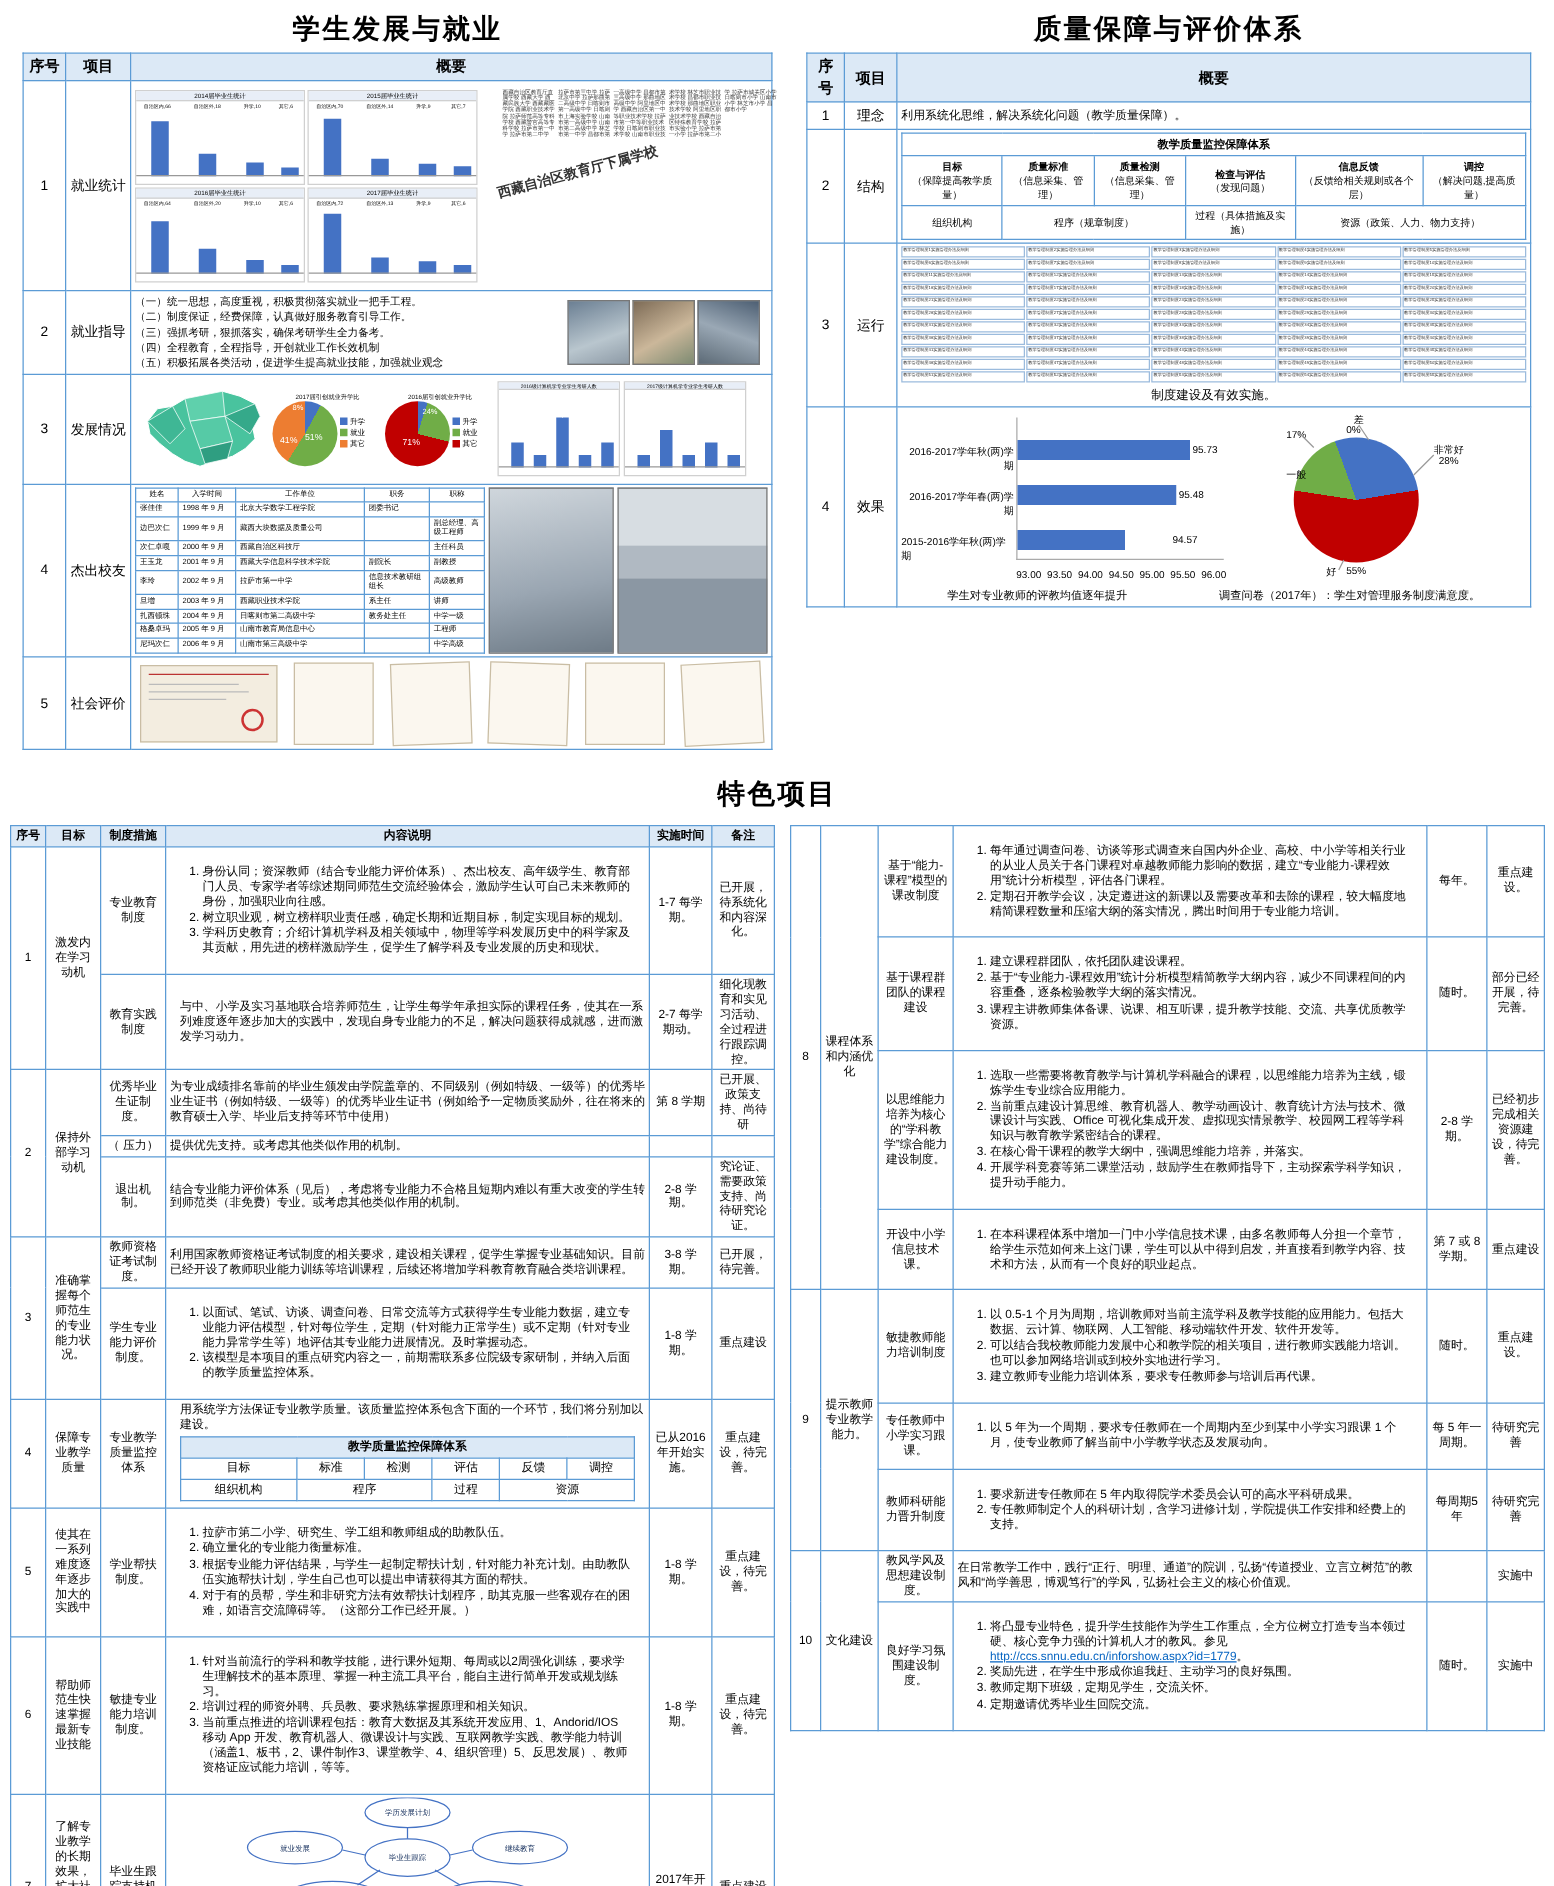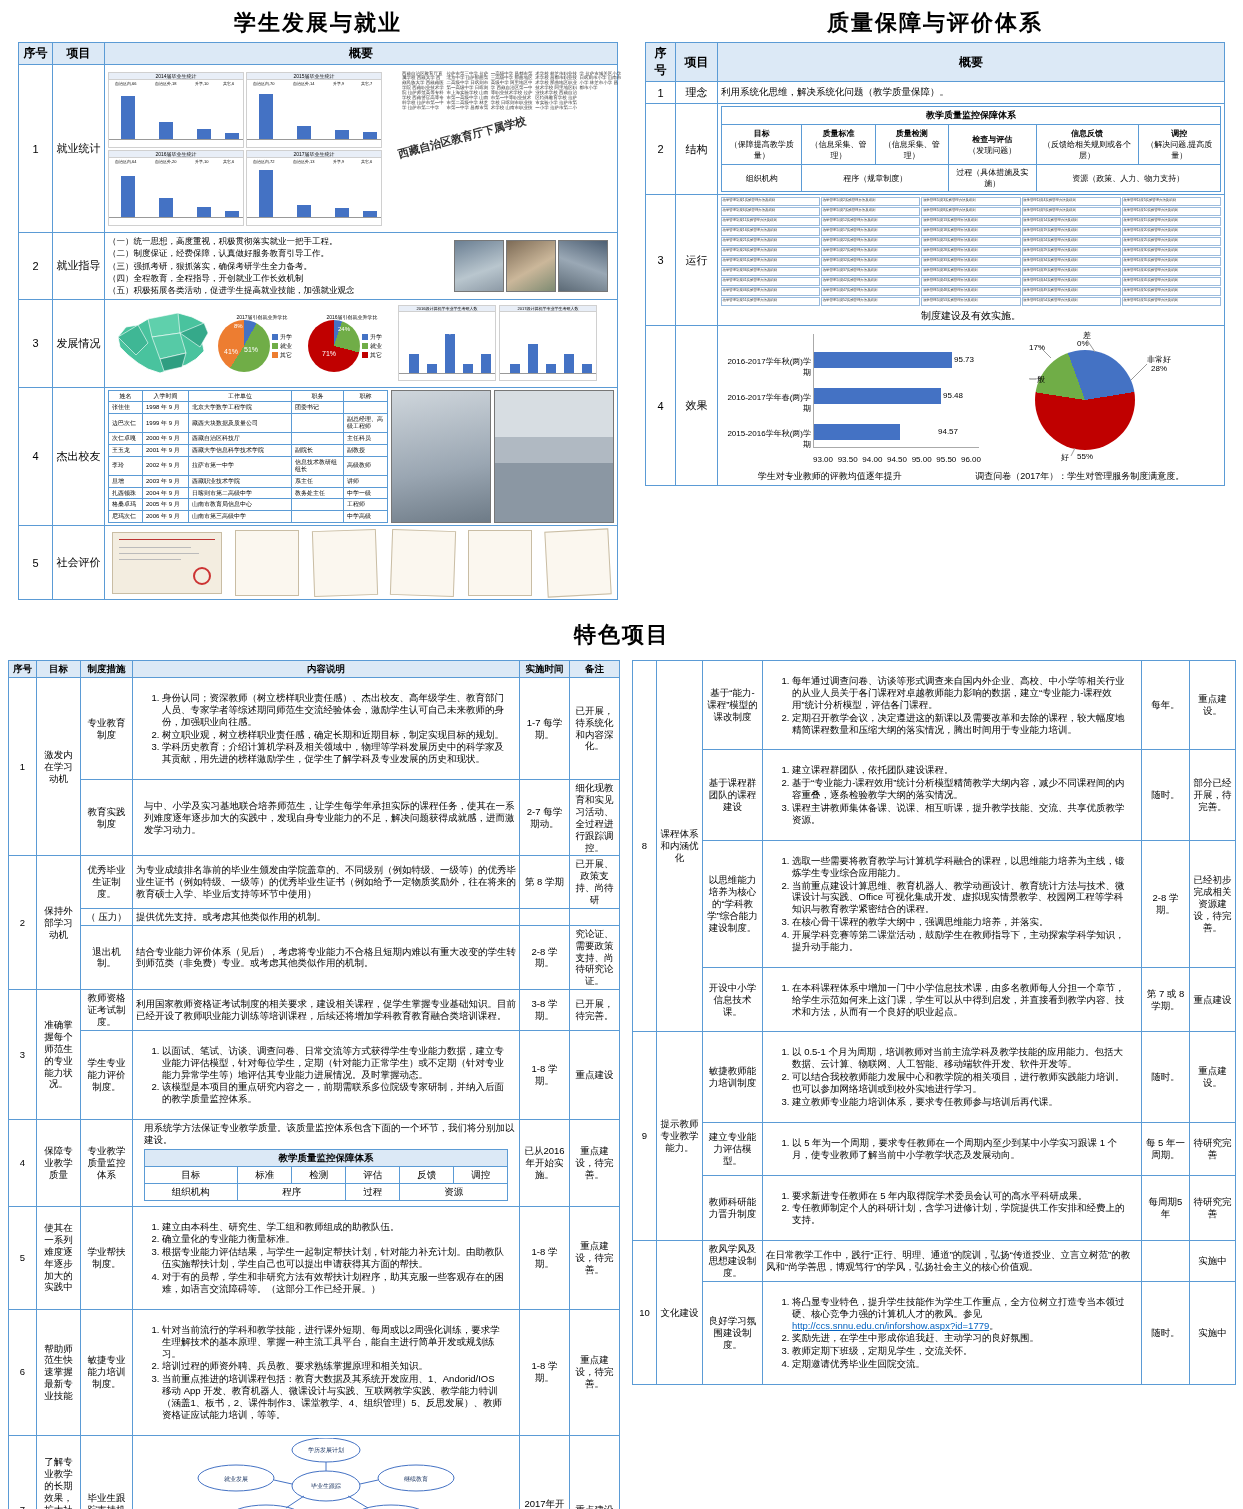--- a/index.html
+++ b/index.html
@@ -482,21 +482,21 @@
   <tr style="height:160px">
     <td class="ctr">4</td>
     <td class="ctr">效果</td>
     <td>
       <div style="display:flex;align-items:center;">
 
         <div style="width:270px;position:relative;height:140px;">
           <div style="position:absolute;left:92px;right:12px;top:6px;bottom:20px;border-left:1px solid #aaa;border-bottom:1px solid #aaa;"></div>
           <div class="tiny" style="position:absolute;left:0;top:28px;width:90px;text-align:right;">2016-2017学年秋(两)学期</div>
           <div class="tiny" style="position:absolute;left:0;top:64px;width:90px;text-align:right;">2016-2017学年春(两)学期</div>
-          <div class="tiny" style="position:absolute;left:0;top:100px;width:90px;text-align:right;">2015-2016学年秋(两)学期</div>
+          <div class="tiny" style="position:absolute;left:0;top:100px;width:90px;text-align:left;">2015-2016学年秋(两)学期</div>
           <div class="bluebar" style="position:absolute;left:93px;top:24px;width:138px;height:16px;"></div>
           <div class="bluebar" style="position:absolute;left:93px;top:60px;width:127px;height:16px;"></div>
           <div class="bluebar" style="position:absolute;left:93px;top:96px;width:86px;height:16px;"></div>
           <span class="tiny" style="position:absolute;left:233px;top:27px;">95.73</span>
           <span class="tiny" style="position:absolute;left:222px;top:63px;">95.48</span>
           <span class="tiny" style="position:absolute;left:181px;top:99px;padding-left:36px;">94.57</span>
           <div style="position:absolute;left:92px;right:10px;bottom:4px;display:flex;justify-content:space-between;" class="tiny">
             <span>93.00</span>
             <span>93.50</span>
             <span>94.00</span>
@@ -555,21 +555,21 @@
         <td class="hdr">实施时间</td>
         <td class="hdr">备注</td>
       </tr>
 
       <tr>
         <td class="ctr" rowspan="2">1</td>
         <td class="ctr" rowspan="2">激发内在学习动机</td>
         <td class="ctr">专业教育制度</td>
         <td>
           <ol class="lst">
-            <li>身份认同；资深教师（树立榜样职业责任感）、杰出校友、高年级学生、教育部门人员、专家学者等综述期同师范生交流经验体会，激励学生认可自己未来教师的身份，加强职业向往感。</li>
+            <li>身份认同；资深教师（结合专业能力评价体系）、杰出校友、高年级学生、教育部门人员、专家学者等综述期同师范生交流经验体会，激励学生认可自己未来教师的身份，加强职业向往感。</li>
             <li>树立职业观，树立榜样职业责任感，确定长期和近期目标，制定实现目标的规划。</li>
             <li>学科历史教育；介绍计算机学科及相关领域中，物理等学科发展历史中的科学家及其贡献，用先进的榜样激励学生，促学生了解学科及专业发展的历史和现状。</li>
           </ol>
         </td>
         <td class="ctr">1-7 每学期。</td>
         <td class="ctr">已开展，待系统化和内容深化。</td>
       </tr>
       <tr>
         <td class="ctr">教育实践制度</td>
         <td>
@@ -651,21 +651,21 @@
         <td class="ctr">已从2016年开始实施。</td>
         <td class="ctr">重点建设，待完善。</td>
       </tr>
 
       <tr>
         <td class="ctr">5</td>
         <td class="ctr">使其在一系列难度逐年逐步加大的实践中</td>
         <td class="ctr">学业帮扶制度。</td>
         <td>
           <ol class="lst">
-            <li>建立由本科生、研究生、学工组和教师组成的助教队伍。</li>
+            <li>拉萨市第二小学、研究生、学工组和教师组成的助教队伍。</li>
             <li>确立量化的专业能力衡量标准。</li>
             <li>根据专业能力评估结果，与学生一起制定帮扶计划，针对能力补充计划。由助教队伍实施帮扶计划，学生自己也可以提出申请获得其方面的帮扶。</li>
             <li>对于有的员帮，学生和非研究方法有效帮扶计划程序，助其克服一些客观存在的困难，如语言交流障碍等。（这部分工作已经开展。）</li>
           </ol>
         </td>
         <td class="ctr">1-8 学期。</td>
         <td class="ctr">重点建设，待完善。</td>
       </tr>
 
       <tr>
@@ -789,21 +789,21 @@
           <ol class="lst">
             <li>以 0.5-1 个月为周期，培训教师对当前主流学科及教学技能的应用能力。包括大数据、云计算、物联网、人工智能、移动端软件开发、软件开发等。</li>
             <li>可以结合我校教师能力发展中心和教学院的相关项目，进行教师实践能力培训。也可以参加网络培训或到校外实地进行学习。</li>
             <li>建立教师专业能力培训体系，要求专任教师参与培训后再代课。</li>
           </ol>
         </td>
         <td class="ctr">随时。</td>
         <td class="ctr">重点建设。</td>
       </tr>
       <tr>
-        <td class="ctr">建立专业能力评估模型。</td>
+        <td class="ctr">专任教师中小学实习跟课。</td>
         <td>
           <ol class="lst">
             <li>以 5 年为一个周期，要求专任教师在一个周期内至少到某中小学实习跟课 1 个月，使专业教师了解当前中小学教学状态及发展动向。</li>
           </ol>
         </td>
         <td class="ctr">每 5 年一周期。</td>
         <td class="ctr">待研究完善</td>
       </tr>
       <tr>
         <td class="ctr">教师科研能力晋升制度</td>

